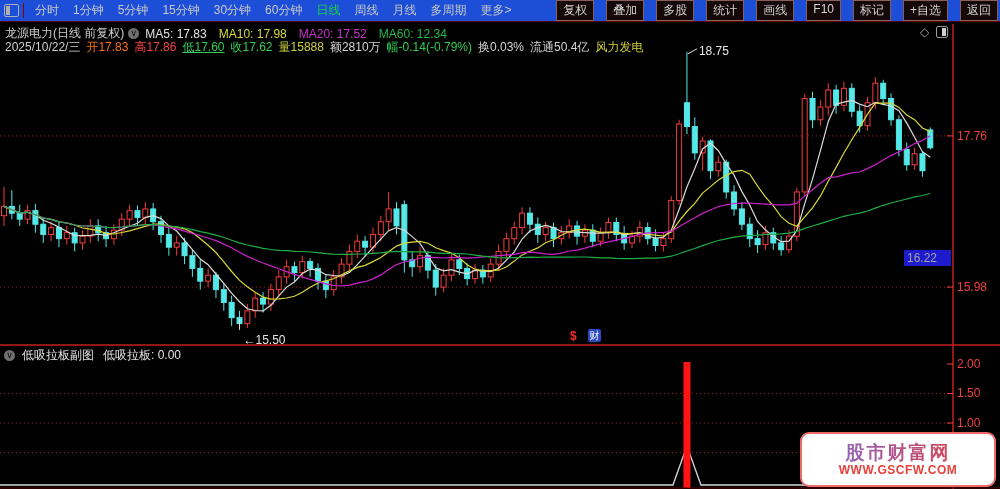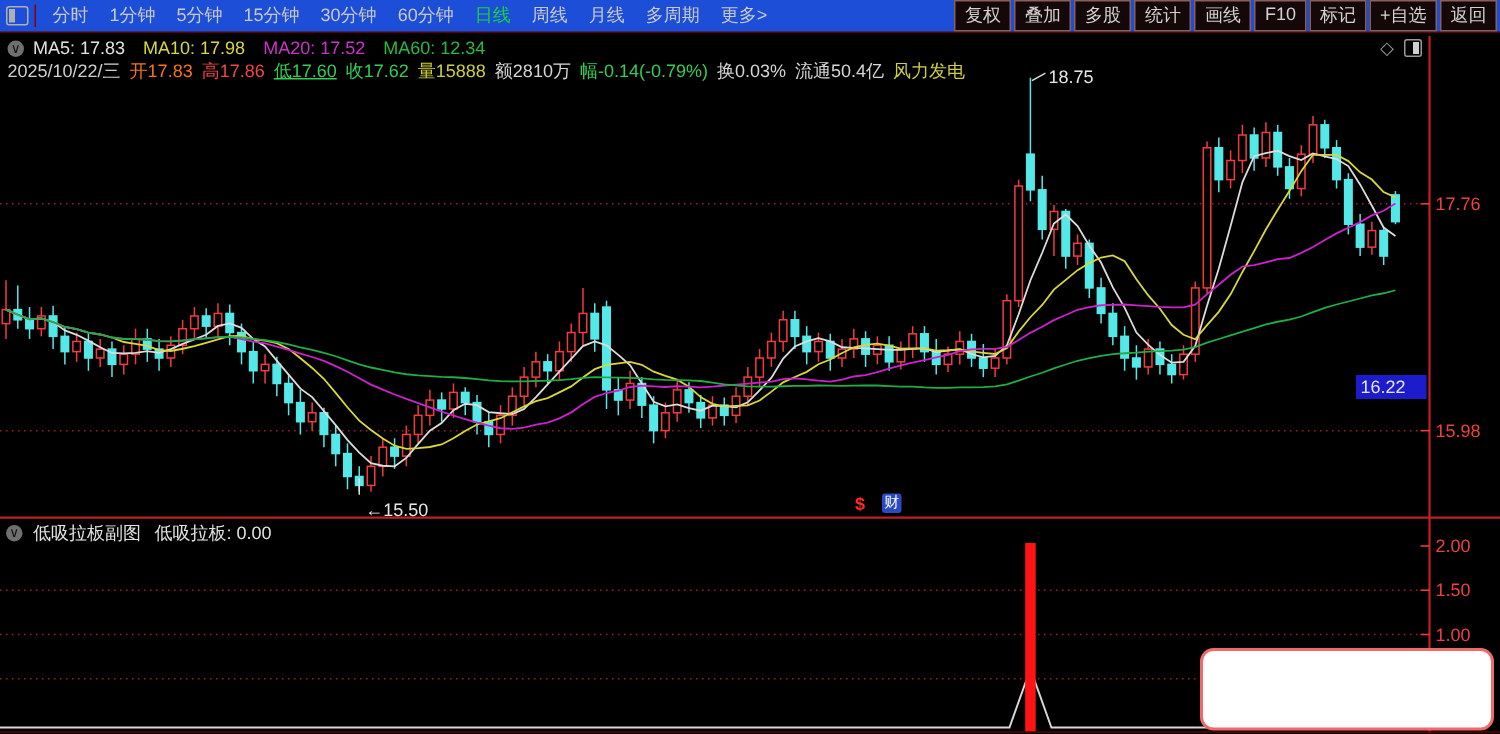--- a/index.html
+++ b/index.html
@@ -9,32 +9,32 @@
   .toolbar{position:absolute;left:0;top:0;width:1000px;height:22px;background:#1d4ed8;
            border-bottom:1px solid #5c0000;display:flex;align-items:center;z-index:6;box-sizing:border-box;}
   .win-icon{width:13px;height:11px;border:1px solid #b0b0b0;border-radius:2px;margin:0 4px 0 4px;position:relative;flex:none;}
   .win-icon::after{content:'';position:absolute;left:1px;top:1px;bottom:1px;width:4px;background:#b0b0b0;}
   .tb-sep{width:1px;height:15px;background:#8a0000;margin-right:4px;flex:none;}
   .tabs{display:flex;align-items:center;}
   .tab{color:#c9c9c9;font-size:12px;padding:0 7px;white-space:nowrap;}
   .tab.active{color:#17d243;}
   .tb-buttons{margin-left:auto;display:flex;margin-right:2px;}
   .tb-btn{font-size:12px;color:#d2d2d2;border:1px solid #8a5f5a;background:#140808;
-          padding:1px 6px;margin-left:2px;white-space:nowrap;}
+          padding:1px 6px;margin-left:12px;white-space:nowrap;}
   
   .hline1{position:absolute;left:5px;top:25px;display:flex;align-items:center;font-size:12px;z-index:4;white-space:nowrap;}
   .title{color:#cfcfcf;margin-right:4px;}
   .circle-icon{width:11px;height:11px;border-radius:50%;background:#6f6f6f;color:#101010;
                font-size:9px;line-height:10px;text-align:center;margin-right:6px;flex:none;}
   .ma{margin-right:12px;}
   .hline2{position:absolute;left:5px;top:39px;display:flex;font-size:12px;z-index:4;white-space:nowrap;}
   .tok{margin-right:6px;}
   
   .axlab{position:absolute;left:957px;font-size:12px;color:#ee4040;z-index:3;}
-  .tag-blue{position:absolute;left:904px;width:44px;height:16px;background:#1c1ccd;color:#e5e5e5;
+  .tag-blue{position:absolute;left:904px;width:44px;height:16px;background:#1c1ccd;color:#a3a3a3;
             font-size:12px;line-height:16px;padding-left:3px;z-index:3;}
   
   .anno{position:absolute;color:#e6e6e6;font-size:12px;z-index:3;white-space:nowrap;}
   .marker-dollar{position:absolute;color:#ff2a2a;font-size:12px;font-weight:bold;z-index:3;}
   .marker-cai{position:absolute;width:13px;height:13px;background:#2b49c0;color:#fff;font-size:10px;
               line-height:13px;text-align:center;border-radius:2px;z-index:3;}
   .mini-icons{position:absolute;top:25px;left:920px;display:flex;align-items:center;z-index:4;}
   .diamond{color:#9a9a9a;font-size:12px;margin-right:7px;}
   .split-sq{width:10px;height:10px;border:1px solid #9a9a9a;border-radius:2px;position:relative;}
   .split-sq::after{content:'';position:absolute;right:1px;top:1px;bottom:1px;width:4px;background:#cfcfcf;}
@@ -346,20 +346,21 @@
       <span class="tb-btn">统计</span>
       <span class="tb-btn">画线</span>
       <span class="tb-btn">F10</span>
       <span class="tb-btn">标记</span>
       <span class="tb-btn">+自选</span>
       <span class="tb-btn">返回</span>
     </div>
 </div>
 
 <div class="hline1">
+  <span class="title">龙源电力(日线 前复权)</span>
   <span class="circle-icon">∨</span>
   <span style="display:flex">
       <span class="ma" style="color: rgb(226, 226, 226);">MA5: 17.83</span>
       <span class="ma" style="color: rgb(216, 216, 56);">MA10: 17.98</span>
       <span class="ma" style="color: rgb(204, 51, 204);">MA20: 17.52</span>
       <span class="ma" style="color: rgb(34, 187, 68);">MA60: 12.34</span>
     </span>
 </div>
 
 <div class="hline2">
@@ -393,13 +394,17 @@
 <div class="marker-dollar" style="left:570px;top:329px">$</div>
 <div class="marker-cai" style="left:588px;top:329px">财</div>
 
 <div class="sub-header">
   <span class="circle-icon">∨</span>
   <span class="sub-title">低吸拉板副图</span>
   <span>低吸拉板: 0.00</span>
 </div>
 
 <div class="watermark">
+  <div class="wm-left">
+    <div class="wm-title">股市财富网</div>
+    <div class="wm-url">WWW.GSCFW.COM</div>
+  </div>
 </div>
 
 </body></html>

